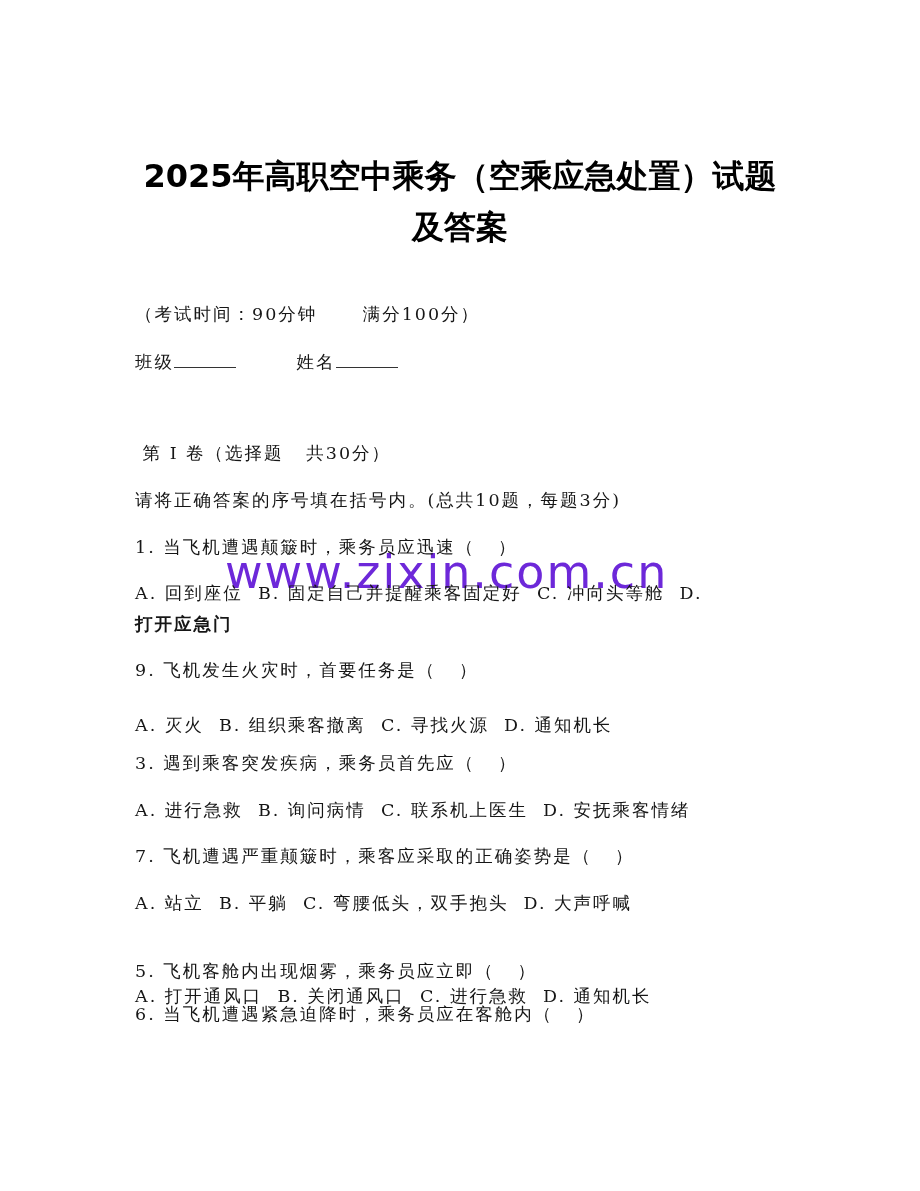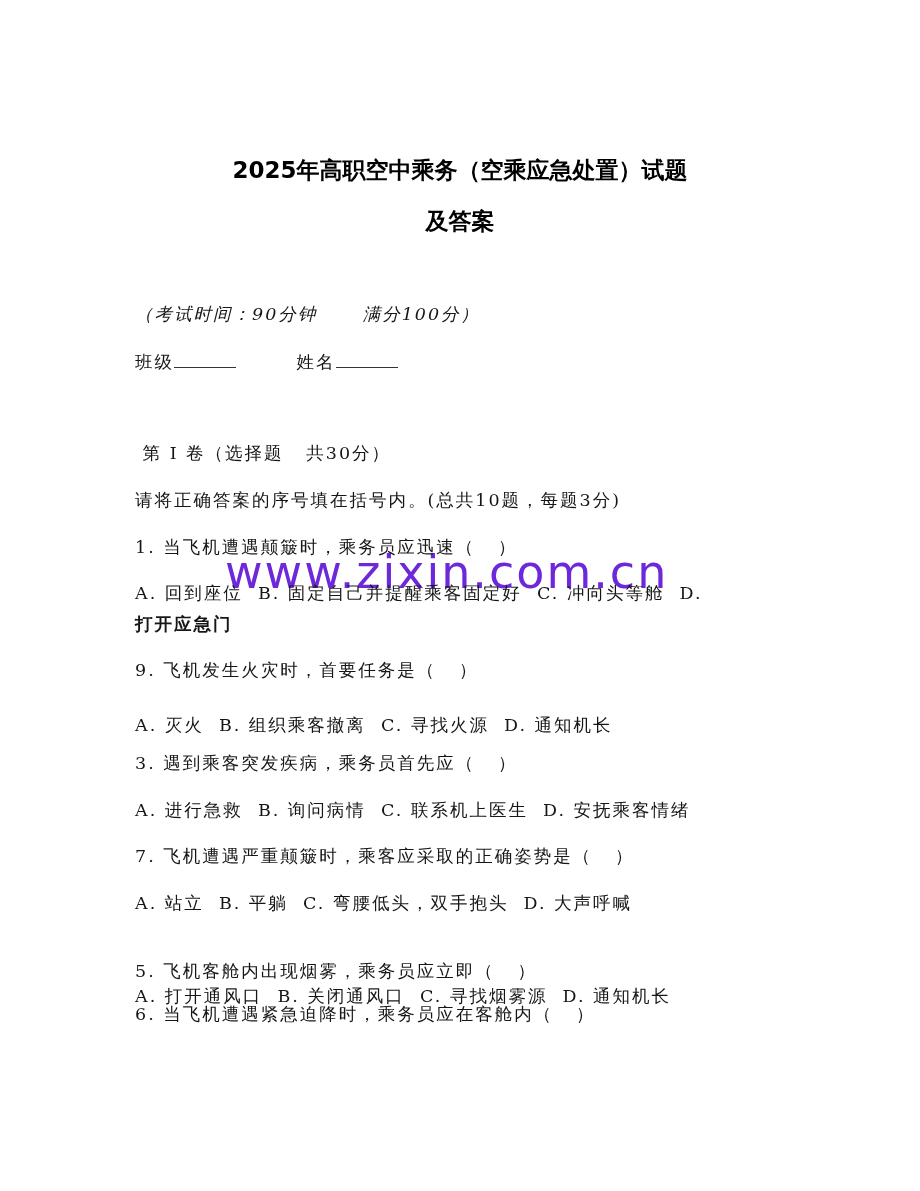--- a/index.html
+++ b/index.html
@@ -5,21 +5,21 @@
     html, body { margin: 0; padding: 0; background: #ffffff; }
     body {
       width: 920px; height: 1191px; position: relative; overflow: hidden;
       font-family: "DejaVu Serif", "Liberation Serif", serif;
       color: #111111;
     }
     .page { position: absolute; left: 0; top: 0; width: 920px; height: 1191px; background: #fff; }
     .title {
       position: absolute; left: 0; width: 920px; text-align: center;
       font-family: "DejaVu Sans", "Liberation Sans", sans-serif;
-      font-weight: bold; font-size: 23px; letter-spacing: 0px; color: #000;
+      font-weight: bold; font-size: 32px; letter-spacing: 0px; color: #000;
     }
     .t1 { top: 155px; }
     .t2 { top: 206px; }
     .line {
       position: absolute; left: 135px; font-size: 17.5px; white-space: pre;
       letter-spacing: 2px; color: #161616;
     }
     .blank { display: inline-block; border-bottom: 1px solid #333; width: 62px; height: 14px; vertical-align: baseline; }
     .watermark {
       position: absolute; left: 225px; top: 545px;
@@ -31,38 +31,38 @@
 </head>
 <body>
 
 <div class="page">
   <div class="watermark">www.zixin.com.cn</div>
 
   <div class="content">
     <div class="title t1">2025年高职空中乘务（空乘应急处置）试题</div>
     <div class="title t2">及答案</div>
 
-    <div class="line" style="top:302px;font-style:italic;">（考试时间：90分钟      满分100分）</div>
+    <div class="line" style="top:302px;">（考试时间：90分钟      满分100分）</div>
 
     <div class="line" style="top:350px;"><span>班级</span><span class="blank"></span><span>        </span><span>姓名</span><span class="blank"></span></div>
 
     <div class="line" style="top:441px;"> 第 I 卷（选择题   共30分）</div>
     <div class="line" style="top:488px;">请将正确答案的序号填在括号内。(总共10题，每题3分)</div>
 
     <div class="line" style="top:535px;">1. 当飞机遭遇颠簸时，乘务员应迅速（   ）</div>
     <div class="line" style="top:581px;">A. 回到座位  B. 固定自己并提醒乘客固定好  C. 冲向头等舱  D.</div>
     <div class="line" style="top:612px;font-weight:bold;">打开应急门</div>
 
     <div class="line" style="top:658px;">9. 飞机发生火灾时，首要任务是（   ）</div>
     <div class="line" style="top:705px;margin-top:8px;">A. 灭火  B. 组织乘客撤离  C. 寻找火源  D. 通知机长</div>
 
     <div class="line" style="top:751px;">3. 遇到乘客突发疾病，乘务员首先应（   ）</div>
     <div class="line" style="top:798px;">A. 进行急救  B. 询问病情  C. 联系机上医生  D. 安抚乘客情绪</div>
 
     <div class="line" style="top:844px;">7. 飞机遭遇严重颠簸时，乘客应采取的正确姿势是（   ）</div>
     <div class="line" style="top:891px;">A. 站立  B. 平躺  C. 弯腰低头，双手抱头  D. 大声呼喊</div>
 
     <div class="line" style="top:951px;margin-top:8px;">5. 飞机客舱内出现烟雾，乘务员应立即（   ）</div>
-    <div class="line" style="top:984px;">A. 打开通风口  B. 关闭通风口  C. 寻找烟雾源  D. 通知机长</div>
+    <div class="line" style="top:984px;">A. 打开通风口  B. 关闭通风口  C. 进行急救  D. 通知机长</div>
 
     <div class="line" style="top:1002px;">6. 当飞机遭遇紧急迫降时，乘务员应在客舱内（   ）</div>
   </div>
 </div>
 
 </body></html>

